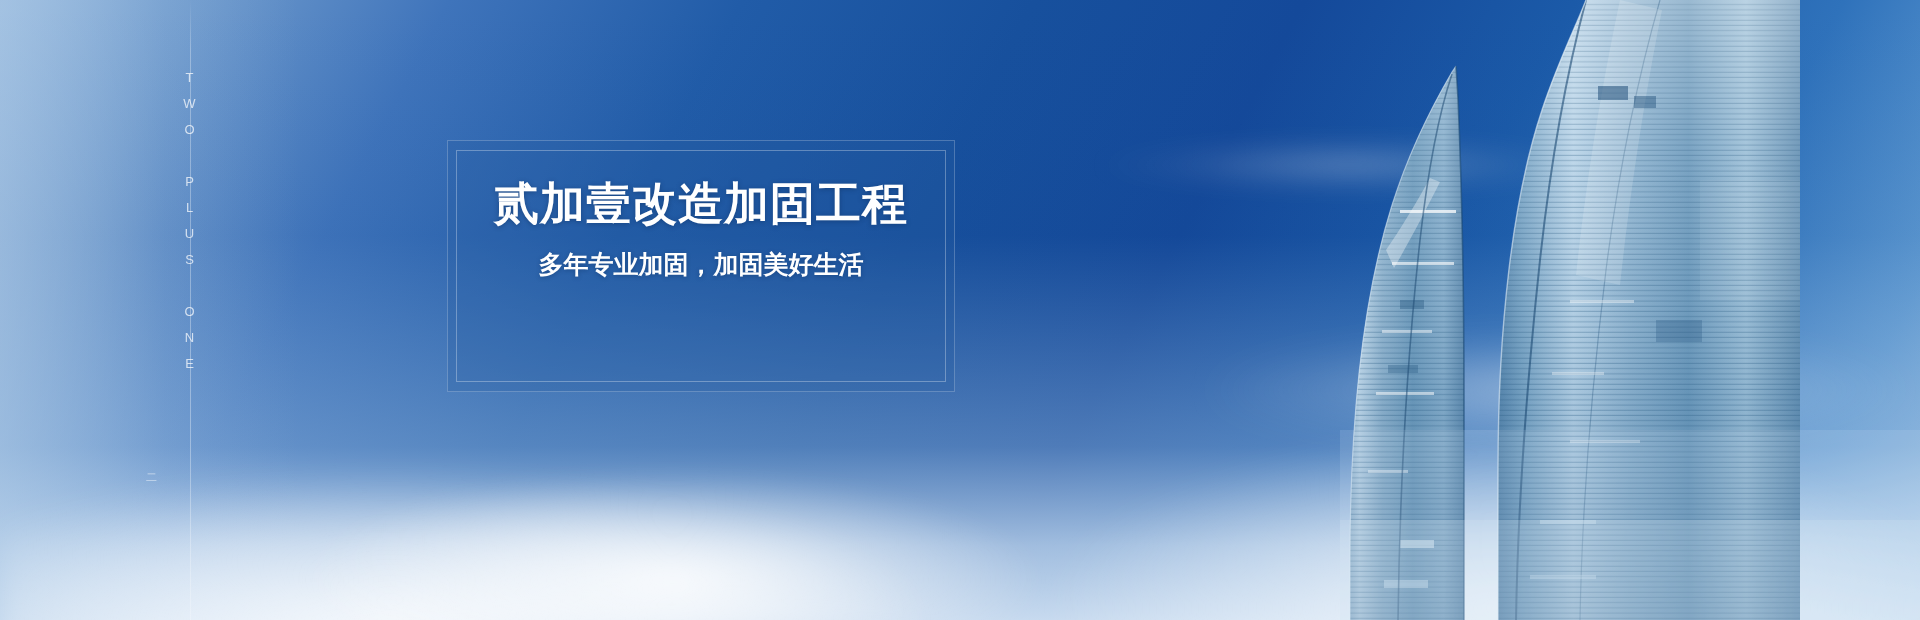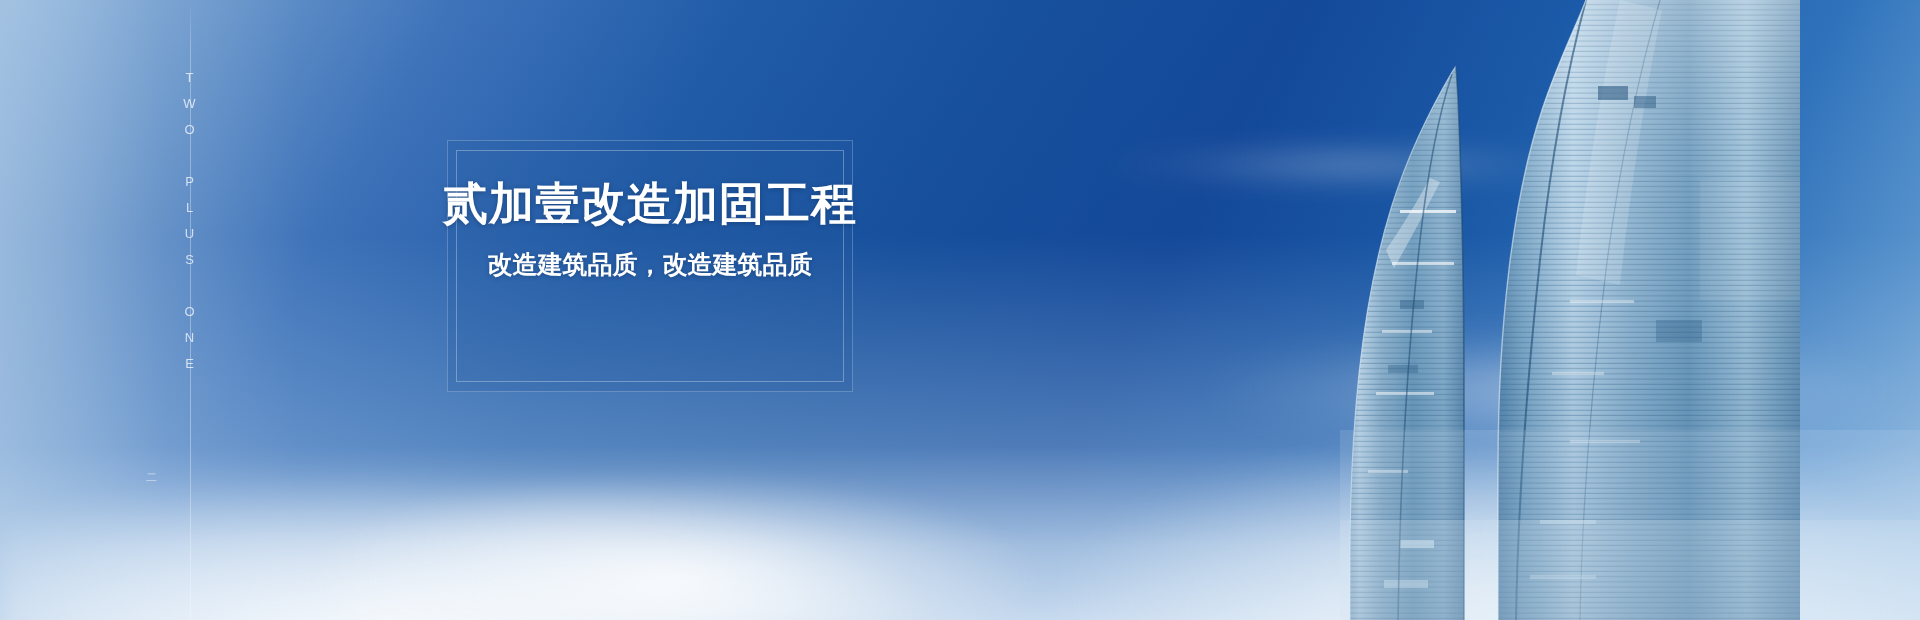--- a/index.html
+++ b/index.html
@@ -87,21 +87,21 @@
   }
   .brand-mark{
     position:absolute; left:146px; top:470px;
     font-size:11px; color:rgba(255,255,255,0.55);
     letter-spacing:1px;
   }
 
   
   .hero-card{
     position:absolute; left:447px; top:140px;
-    width:406px; height:252px;
+    width:508px; height:252px;
     background:rgba(40,92,160,0.28);
     border:1px solid rgba(255,255,255,0.22);
   }
   .hero-card-inner{
     position:absolute; left:8px; top:9px; right:8px; bottom:9px;
     border:1px solid rgba(255,255,255,0.30);
   }
   .hero-content{
     position:absolute; left:0; top:0; width:100%; height:100%;
     display:flex; flex-direction:column; align-items:center;
@@ -247,17 +247,17 @@
   <div class="brand-rule"></div>
   <div class="brand-strip">
     <span class="brand-vertical">TWO PLUS ONE</span>
   </div>
   <div class="brand-mark">二</div>
 
   <div class="hero-card">
     <div class="hero-card-inner"></div>
     <div class="hero-content">
       <div class="hero-title">贰加壹改造加固工程</div>
-      <div class="hero-slogan">改造建筑品质，改造建筑品质</div>
+      <div class="hero-slogan">多年专业加固，加固美好生活</div>
     </div>
   </div>
 
 </div>
 
 </body></html>

